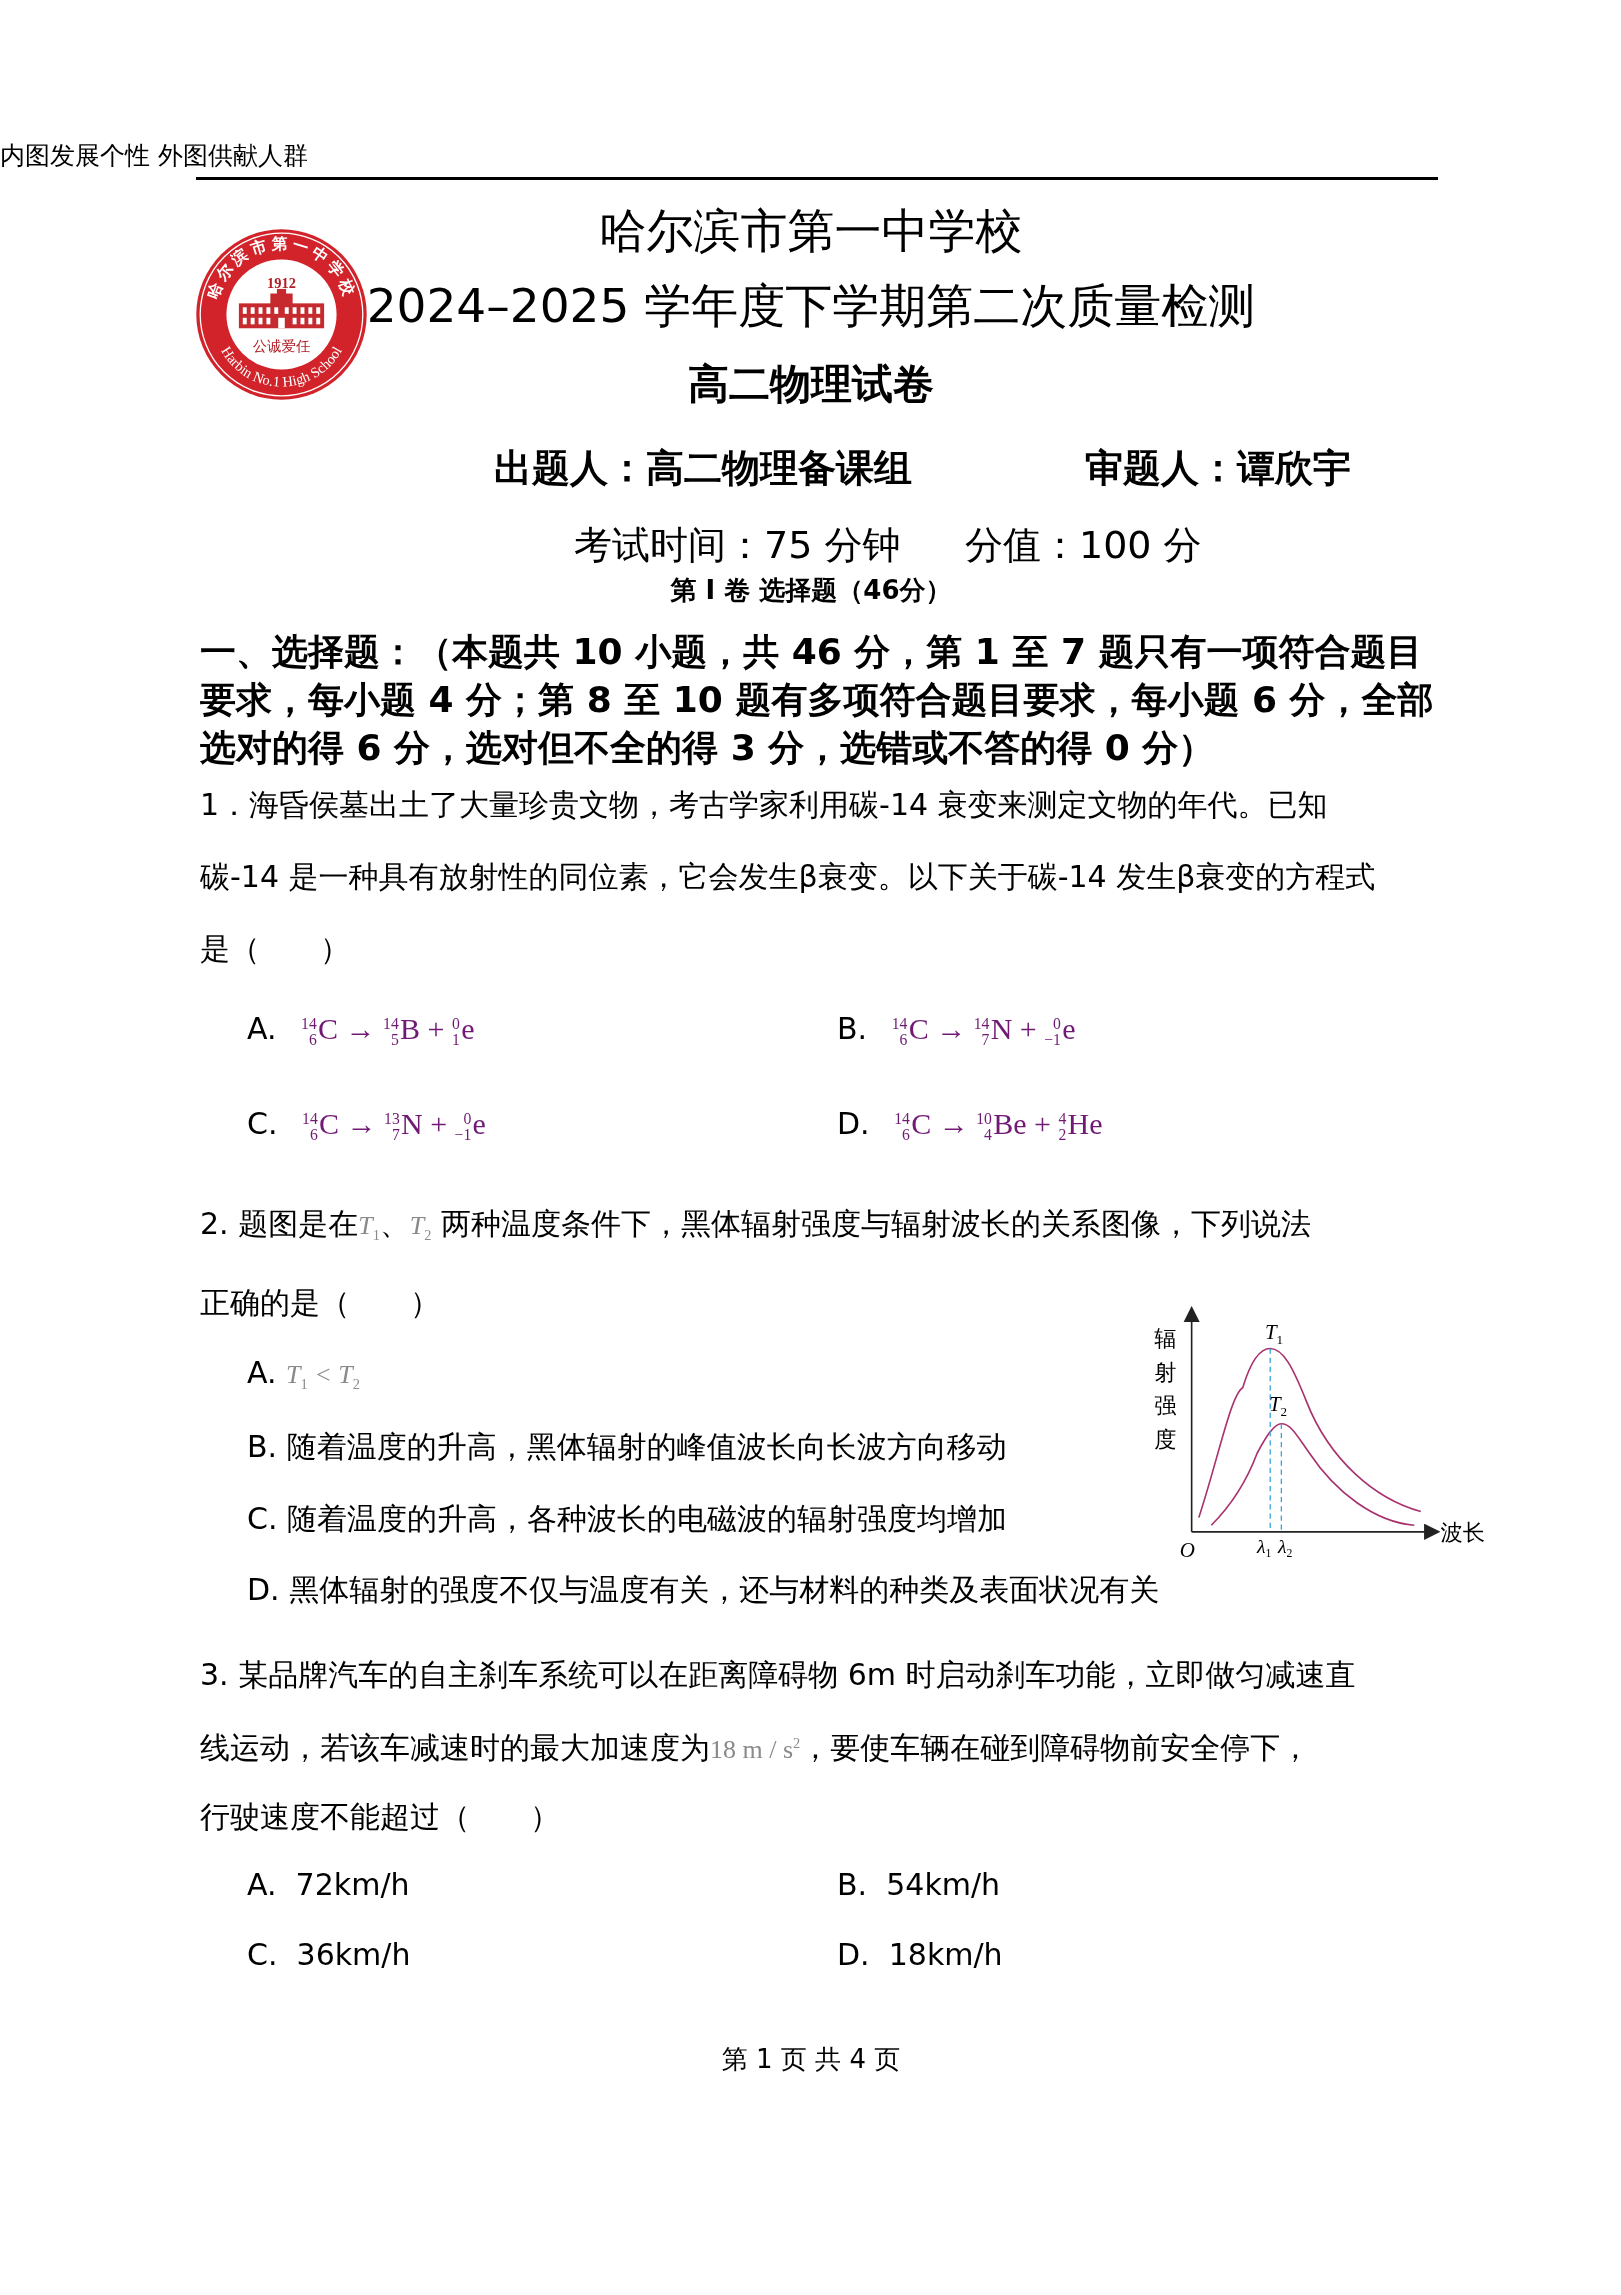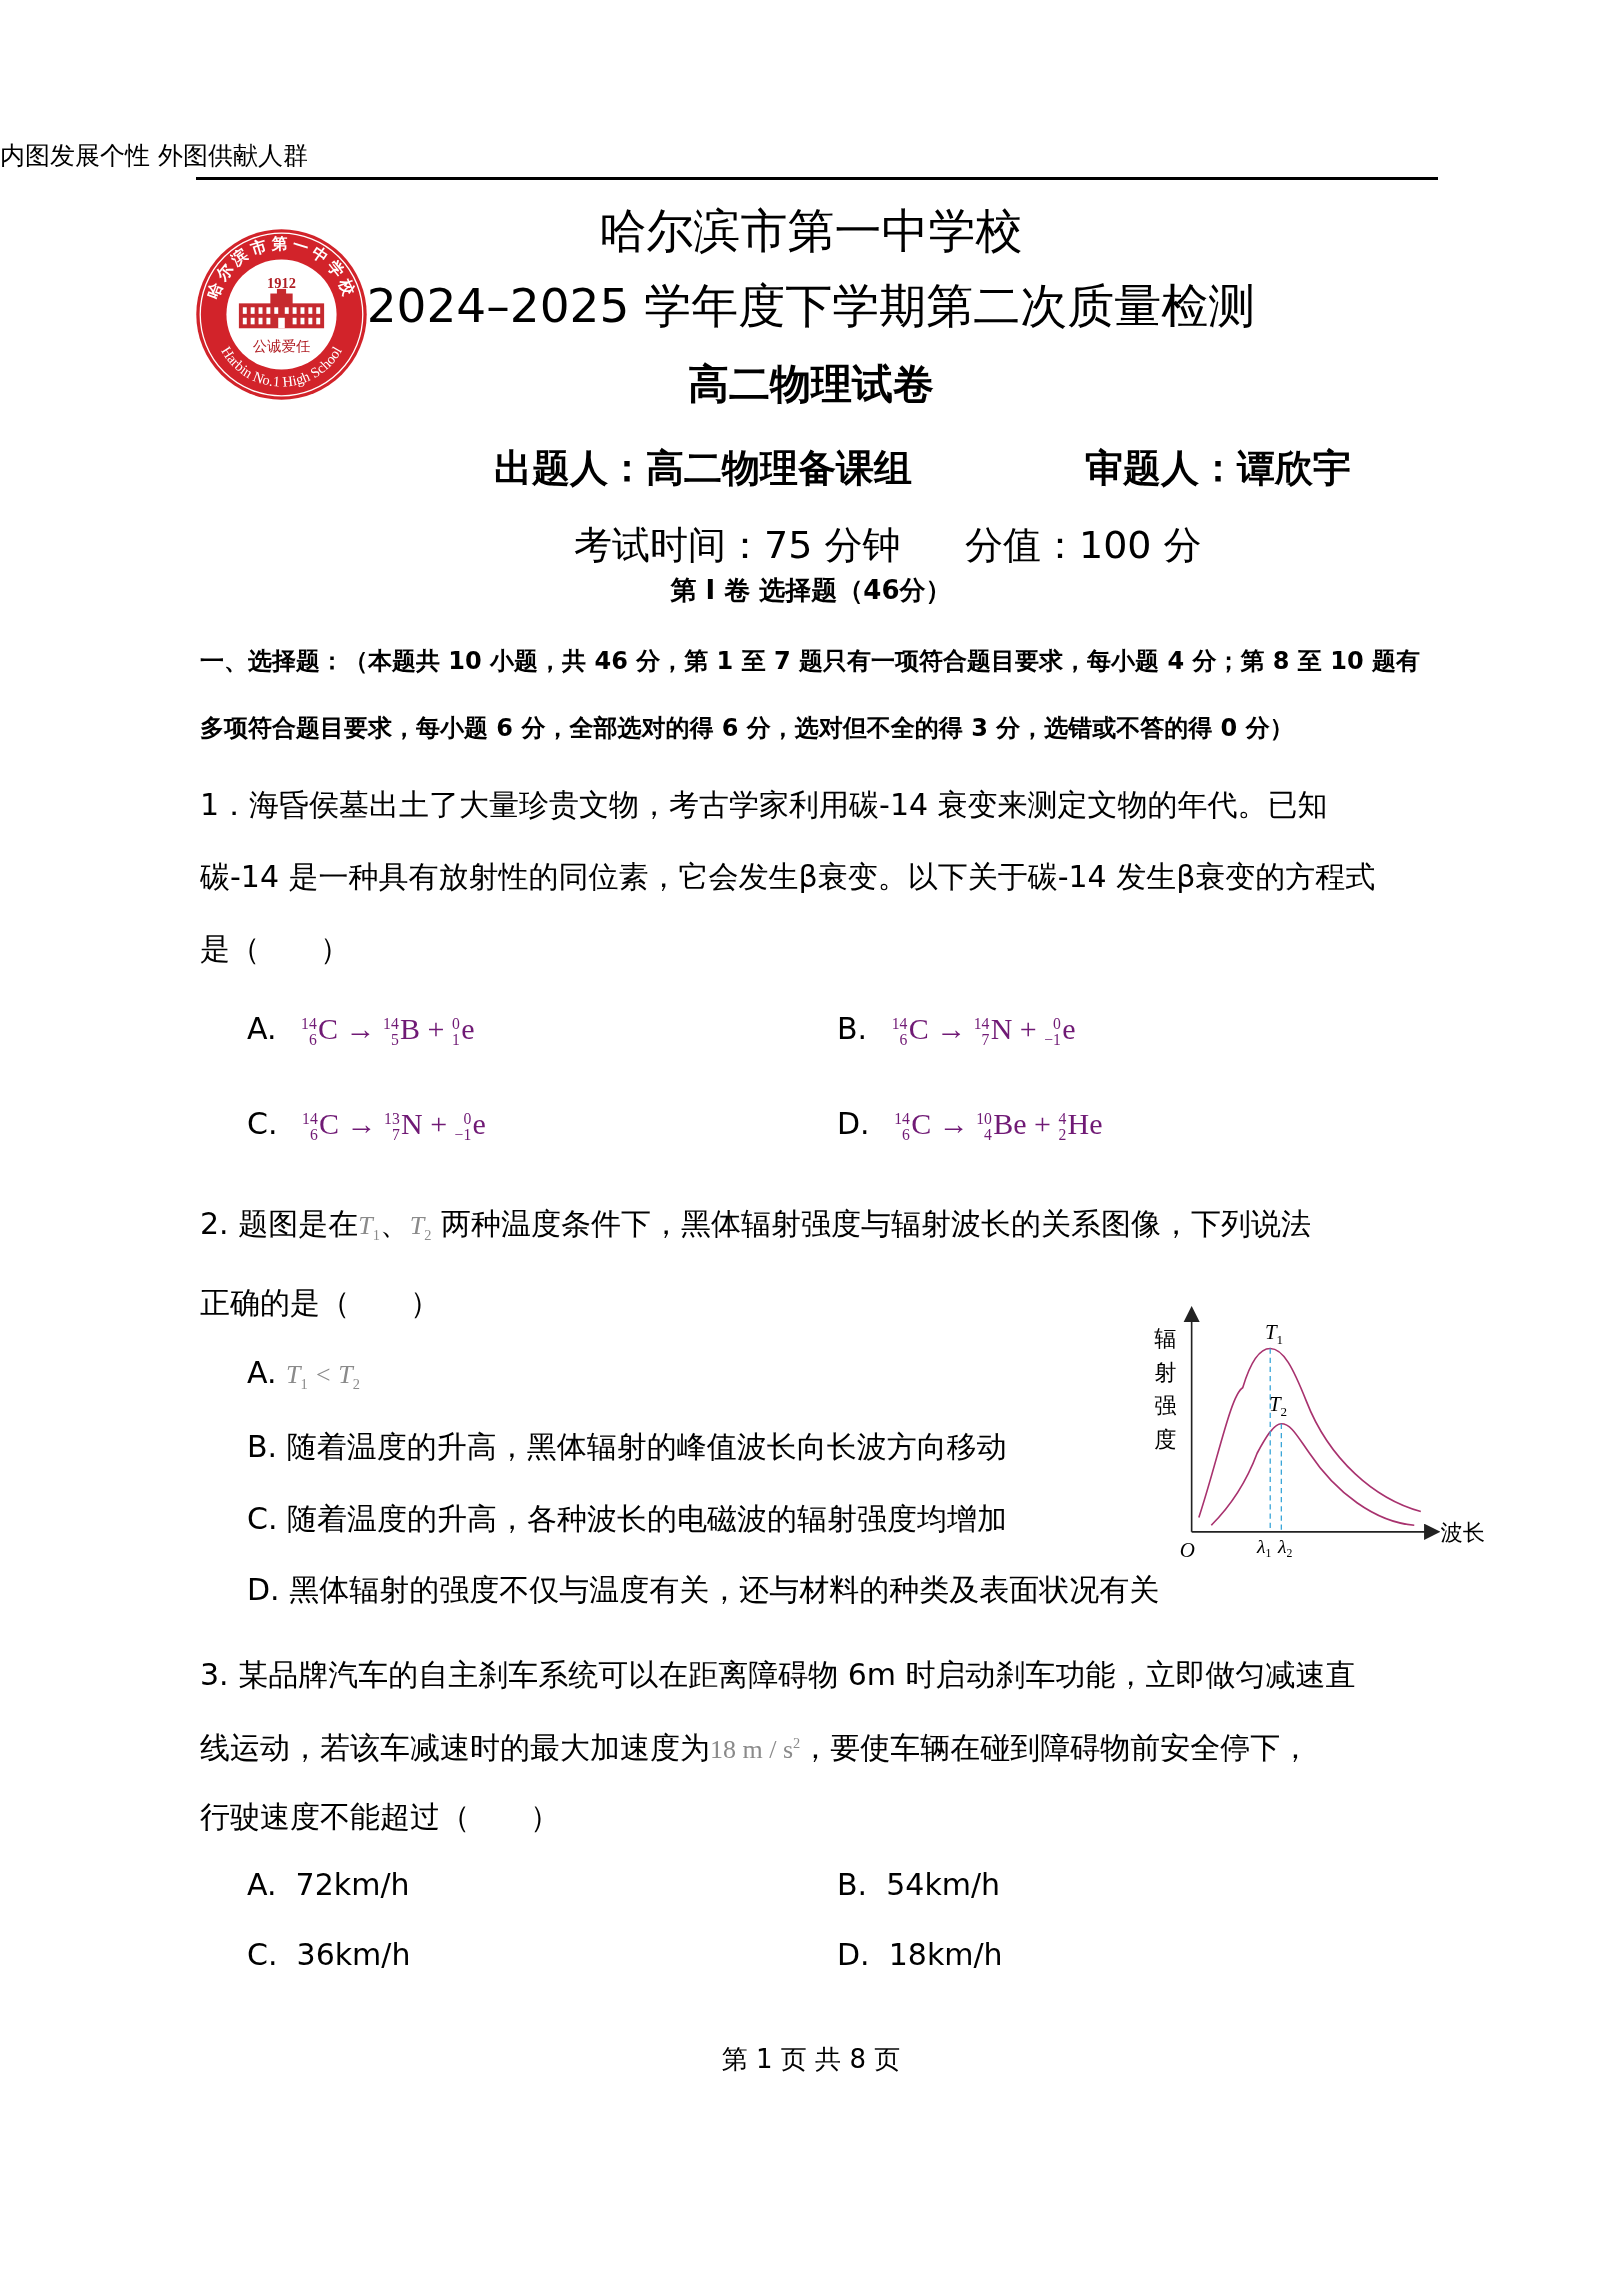--- a/index.html
+++ b/index.html
@@ -9,21 +9,21 @@
   .header-motto { left: 0; width: 1284px; top: 139px; text-align: left; font-size: 25px; }
   .header-rule { left: 196px; top: 177px; width: 1242px; height: 3.3px; background: #000; }
   .logo { left: 193px; top: 226px; width: 177px; height: 177px; }
   .title-line { left: 0; width: 1622px; text-align: center; }
   .school { top: 200px; font-size: 47px; }
   .term { top: 275px; font-size: 47px; }
   .subject { top: 357px; font-size: 41px; font-weight: bold; }
   .bold { font-weight: bold; }
   .meta { font-size: 38px; }
   .section-title { left: 0; width: 1622px; top: 573px; text-align: center; font-size: 26px; font-weight: bold; }
-  .instr { left: 200px; width: 1237px; top: 628px; font-size: 24px; font-weight: bold; line-height: 67px; white-space: normal; }
+  .instr { left: 200px; width: 1237px; top: 628px; font-size: 36px; font-weight: bold; line-height: 48px; white-space: normal; }
   .q-line { left: 200px; font-size: 30px; }
   .opt { font-size: 30px; }
   .formula { font-family: "Liberation Serif", "DejaVu Serif", serif; color: #701a75; font-size: 30px; }
   .nuc { display: inline-flex; flex-direction: column; vertical-align: middle; line-height: 15.7px; font-size: 15.7px; text-align: right; margin-right: 1.3px; }
   .faint { font-family: "Liberation Serif", serif; font-style: italic; color: #8a8a8a; font-size: 26px; }
   .faint sub { font-size: 14.4px; font-style: normal; }
   .footer { left: 0; width: 1622px; top: 2042px; text-align: center; font-size: 26px; }
   .fig { left: 1126px; top: 1283px; }
 </style>
 </head>
@@ -225,14 +225,14 @@
   <div class="abs opt" style="left:247px; top:1937px;">
     <span>C.</span>&nbsp;
     <span>36km/h</span>
   </div>
   <div class="abs opt" style="left:837px; top:1937px;">
     <span>D.</span>&nbsp;
     <span>18km/h</span>
   </div>
 </div>
 
-<div class="abs footer">第 1 页 共 8 页</div>
+<div class="abs footer">第 1 页 共 4 页</div>
 
 
 </body></html>

